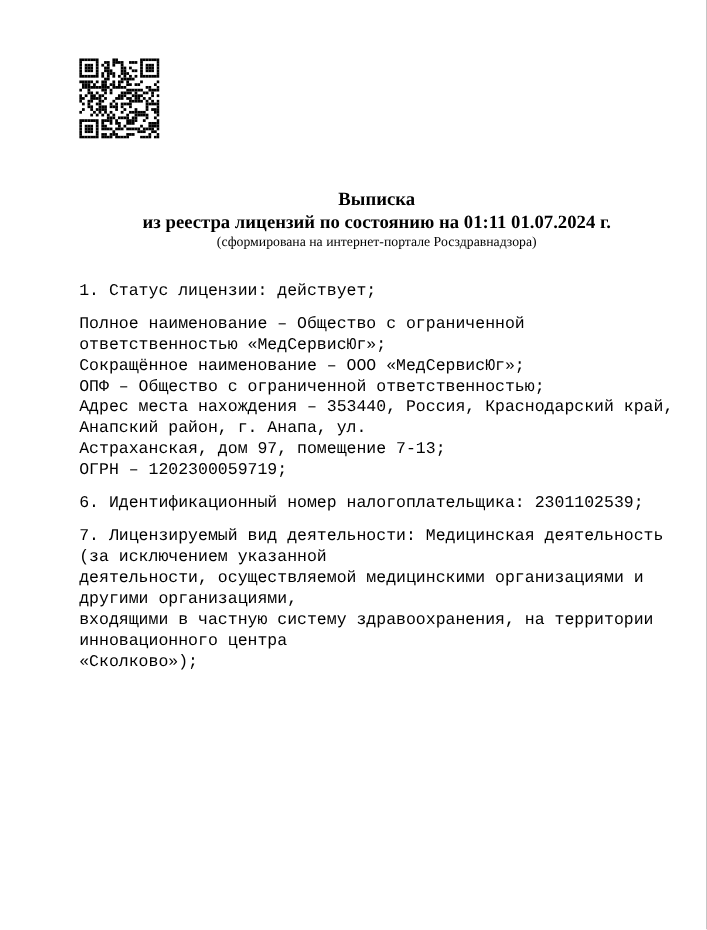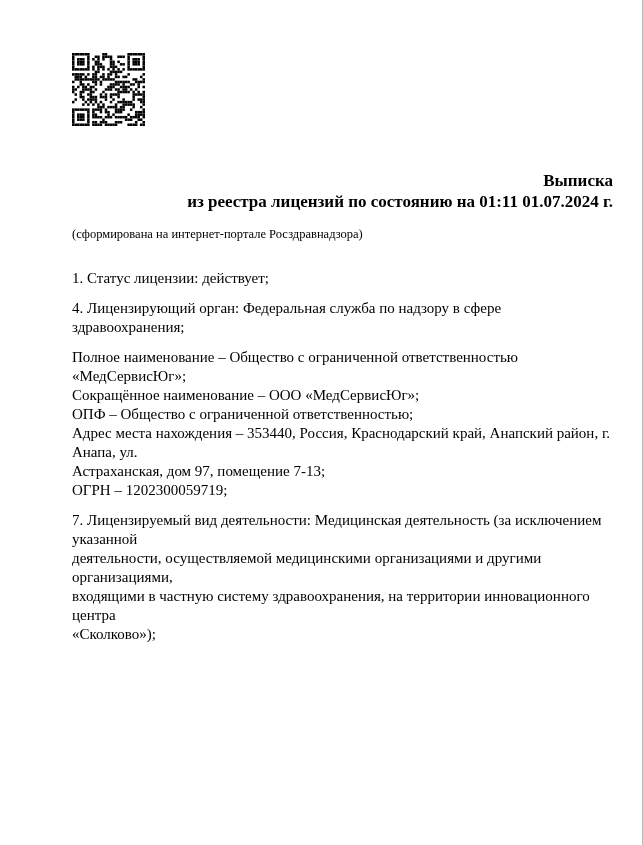--- a/index.html
+++ b/index.html
@@ -19,39 +19,39 @@
     left: 72px;
     top: 53px;
     width: 73px;
     height: 73px;
   }
   .content {
     padding: 0 29px 0 72px;
   }
   .title {
     margin-top: 170px;
-    text-align: right;
+    text-align: center;
     font-weight: bold;
     font-size: 17px;
     line-height: 21px;
   }
   .subtitle {
-    margin-top: 14px;
-    text-align: left;
+    text-align: center;
     font-size: 12.5px;
     line-height: 16px;
   }
   .paragraphs {
     margin-top: 27px;
   }
   .paragraphs p {
     margin: 0 0 11px 0;
     font-size: 15px;
     line-height: 19px;
     white-space: pre-line;
+    font-family: Liberation Mono, monospace;
   }
 </style>
 </head>
 <body>
 
 <div class="page">
 
   <svg class="qr" id="qr-svg" viewBox="0 0 29 29">
       <rect x="0" y="0" width="1" height="1" fill="#000000"></rect>
       <rect x="1" y="0" width="1" height="1" fill="#000000"></rect>
@@ -481,27 +481,27 @@
 
     <div class="title">
       <div>Выписка</div>
       <div>из реестра лицензий по состоянию на 01:11 01.07.2024 г.</div>
     </div>
 
     <div class="subtitle">(сформирована на интернет-портале Росздравнадзора)</div>
 
     <div class="paragraphs">
       <p>1. Статус лицензии: действует;</p>
-      <p>4. Лицензирующий орган: Федеральная служба по надзору в сфере здравоохранения;</p>
       <p>Полное наименование – Общество с ограниченной ответственностью «МедСервисЮг»;
 Сокращённое наименование – ООО «МедСервисЮг»;
 ОПФ – Общество с ограниченной ответственностью;
 Адрес места нахождения – 353440, Россия, Краснодарский край, Анапский район, г. Анапа, ул.
 Астраханская, дом 97, помещение 7-13;
 ОГРН – 1202300059719;</p>
+      <p>6. Идентификационный номер налогоплательщика: 2301102539;</p>
       <p>7. Лицензируемый вид деятельности: Медицинская деятельность (за исключением указанной
 деятельности, осуществляемой медицинскими организациями и другими организациями,
 входящими в частную систему здравоохранения, на территории инновационного центра
 «Сколково»);</p>
 
     </div>
 
   </div>
 </div>
 

